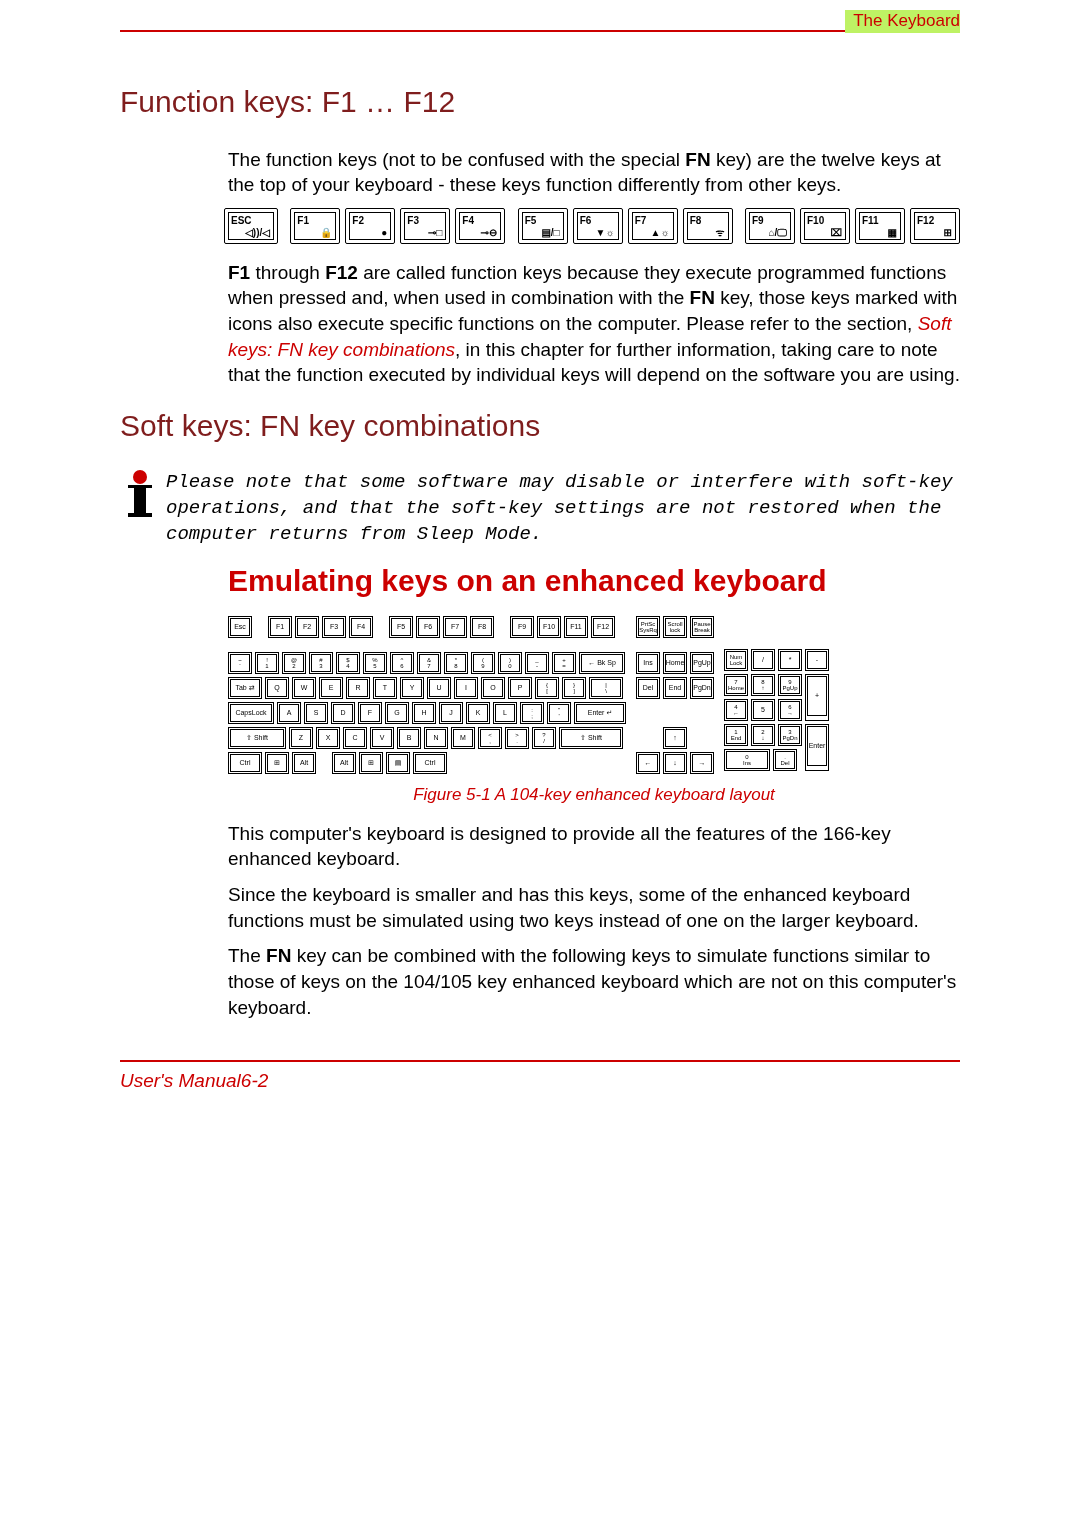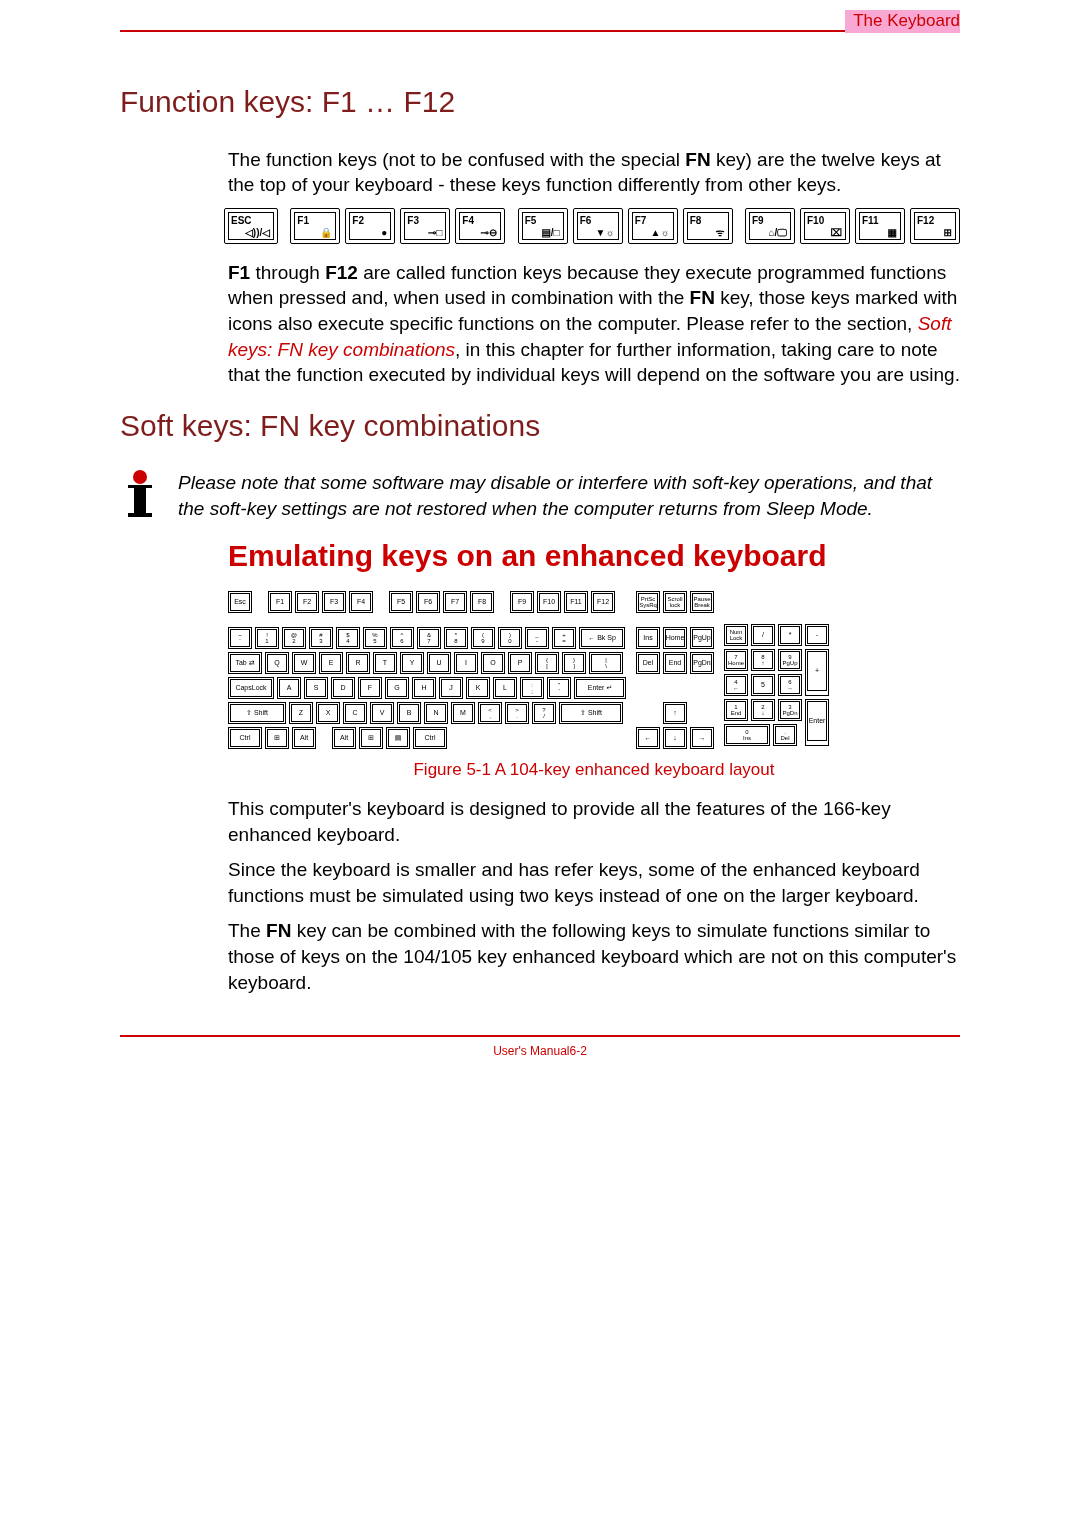--- a/index.html
+++ b/index.html
@@ -19,21 +19,21 @@
   .top-rule {
     border-top: 2px solid #c00;
     margin-bottom: 6px;
   }
   .top-right {
     text-align: right;
     color: #c00;
     font-size: 17px;
     margin-bottom: 30px;
     margin-top: -28px;
-    background: #f9a8d4;
+    background: #bef264;
     float: right;
     padding-left: 8px;
   }
   .top-header { height: 34px; }
   h1 {
     color: #7f1d1d;
     font-size: 30px;
     font-weight: normal;
     margin: 18px 0 24px 0;
   }
@@ -44,29 +44,31 @@
     margin: 0 0 14px 0;
   }
   .body-indent {
     margin-left: 108px;
   }
   p { margin-bottom: 10px; }
   .link-red { color: #c00; font-style: italic; }
   .bold { font-weight: bold; }
   .caption {
     color: #c00;
+    font-style: italic;
     text-align: center;
     font-size: 17px;
     margin: 6px 0 14px 0;
   }
   .note-row {
     display: flex;
-    gap: 18px;
+    gap: 6px;
     align-items: flex-start;
     margin: 6px 0 14px 0;
+    font-family: Liberation Mono, monospace;
   }
   .note-icon {
     width: 40px; height: 52px;
     flex: 0 0 40px;
     position: relative;
   }
   .note-icon-circle {
     width: 14px; height: 14px;
     border-radius: 50%;
     background: #c00;
@@ -101,24 +103,25 @@
   .note-text {
     font-style: italic;
     flex: 1;
   }
   .bottom-rule {
     border-top: 2px solid #c00;
     margin-top: 40px;
   }
   .footer {
     display: flex;
-    justify-content: center;
+    justify-content: flex-start;
     color: #c00;
-    font-size: 12px;
+    font-size: 19px;
     margin-top: 6px;
+    font-style: italic;
   }
 
   
   .fkey-row {
     display: flex;
     gap: 5px;
     margin: 6px 0 16px -4px;
     flex-wrap: nowrap;
   }
   .fkey-box {
@@ -916,21 +919,21 @@
                 <span>Enter</span>
               </div>
             </div>
           </div>
         </div>
       </div>
 
     <div class="caption">Figure 5-1 A 104-key enhanced keyboard layout</div>
 
     <p>This computer's keyboard is designed to provide all the features of the 166-key enhanced keyboard.</p>
-    <p>Since the keyboard is smaller and has refer keys, some of the enhanced keyboard functions must be simulated using two keys instead of one on the larger keyboard.</p>
+    <p>Since the keyboard is smaller and has this keys, some of the enhanced keyboard functions must be simulated using two keys instead of one on the larger keyboard.</p>
     <p>
       <span>The </span><span class="bold">FN</span><span> key can be combined with the following keys to simulate functions similar to those of keys on the 104/105 key enhanced keyboard which are not on this computer's keyboard.</span>
     </p>
   </div>
 
   <div class="bottom-rule"></div>
   <div class="footer">
     <span>User's Manual</span>
     <span>6-2</span>
   </div>

